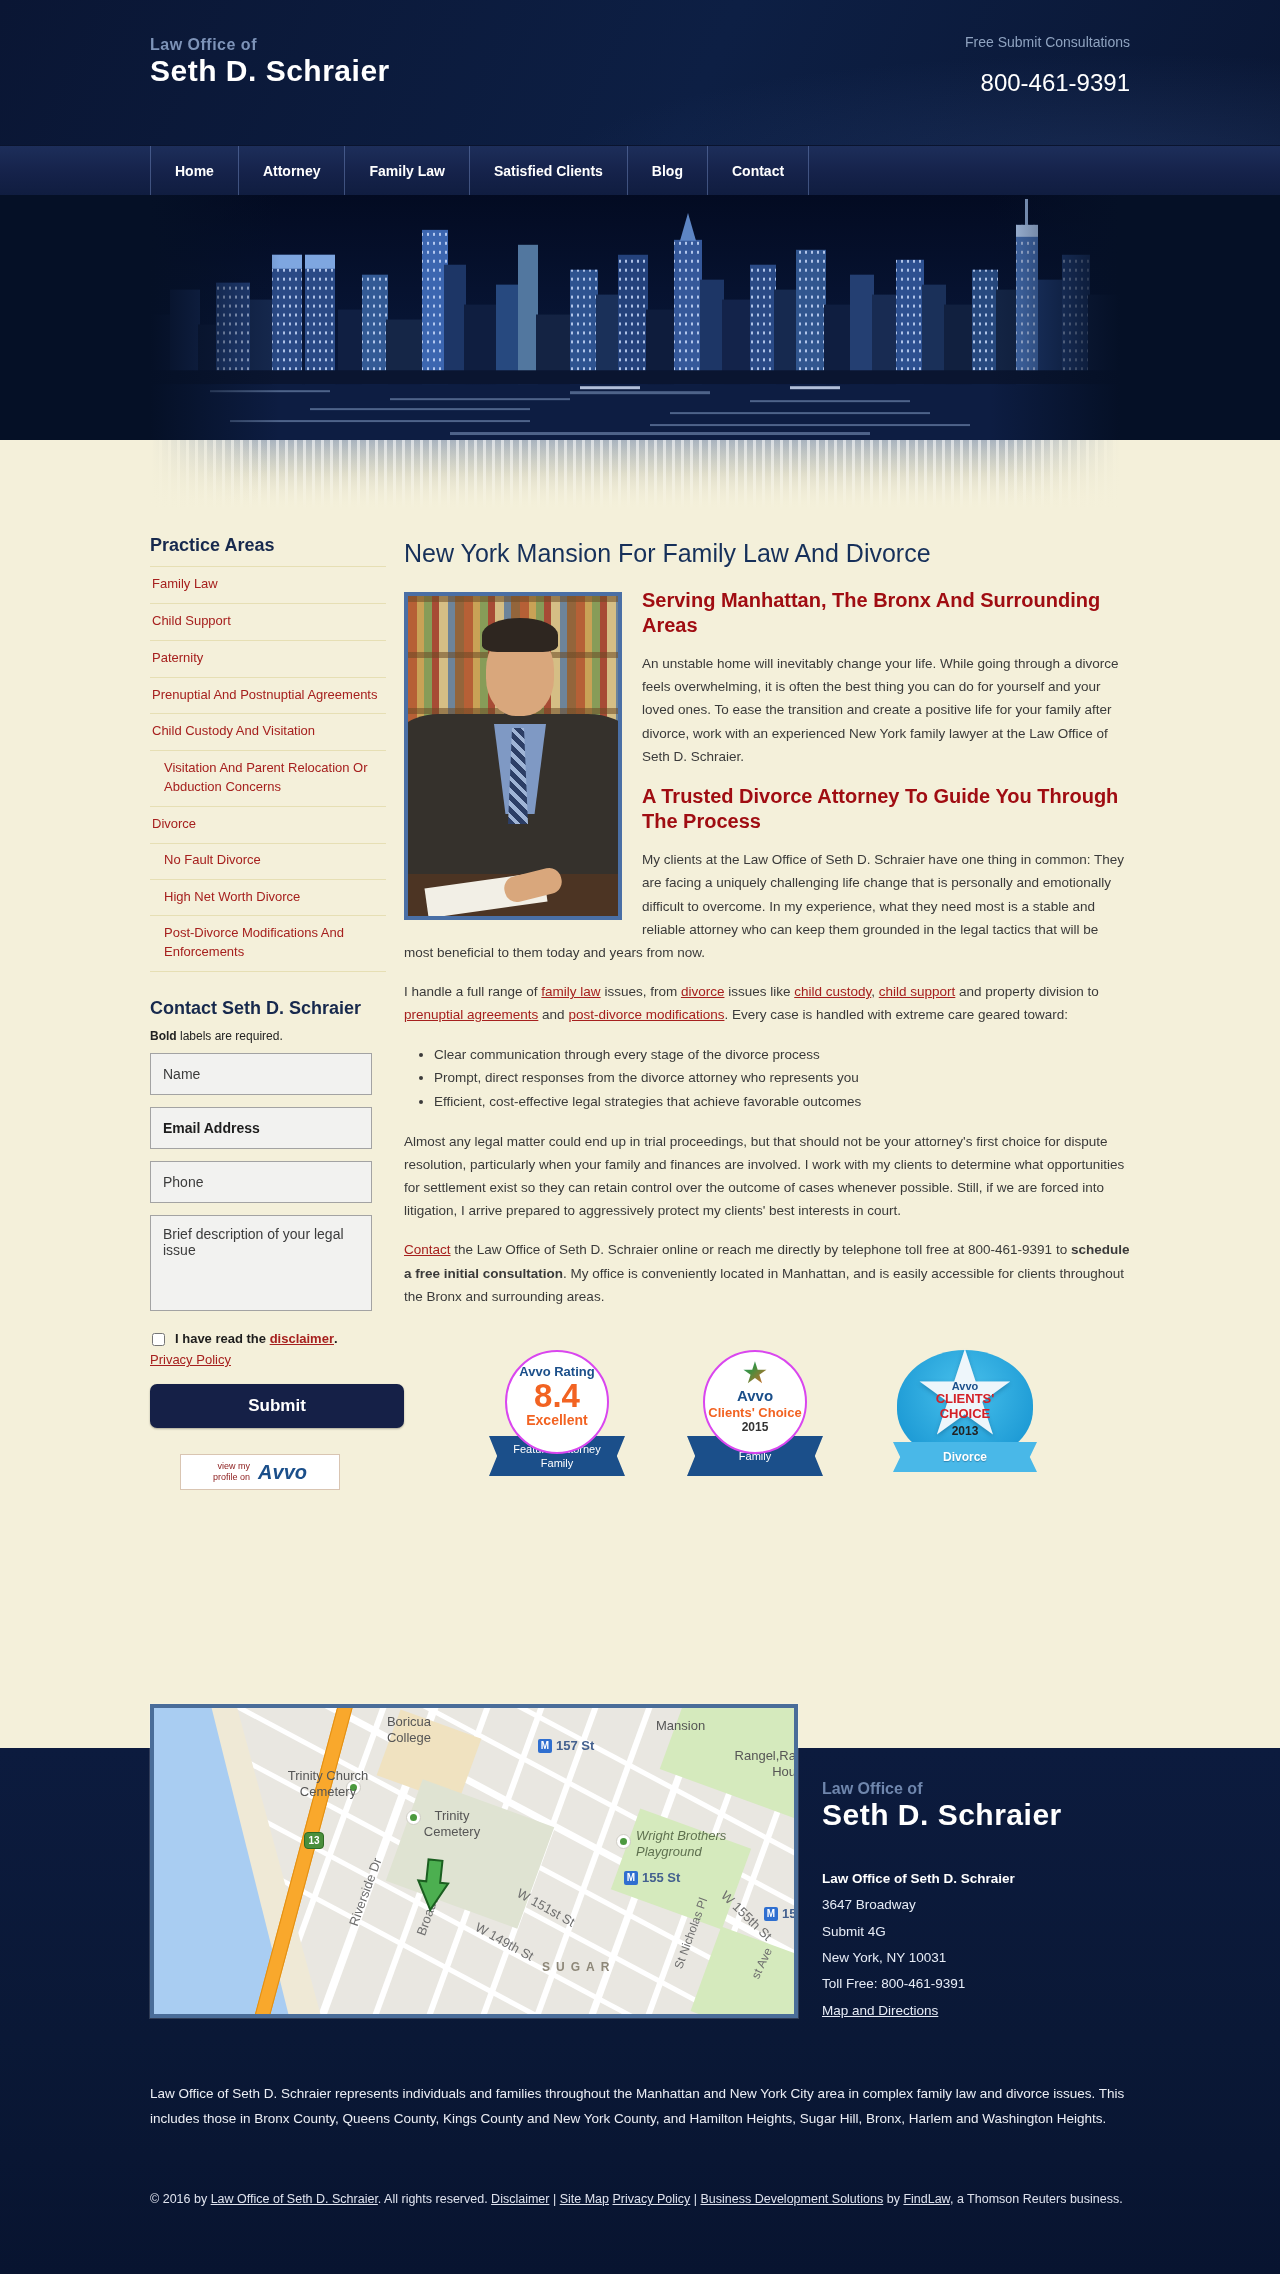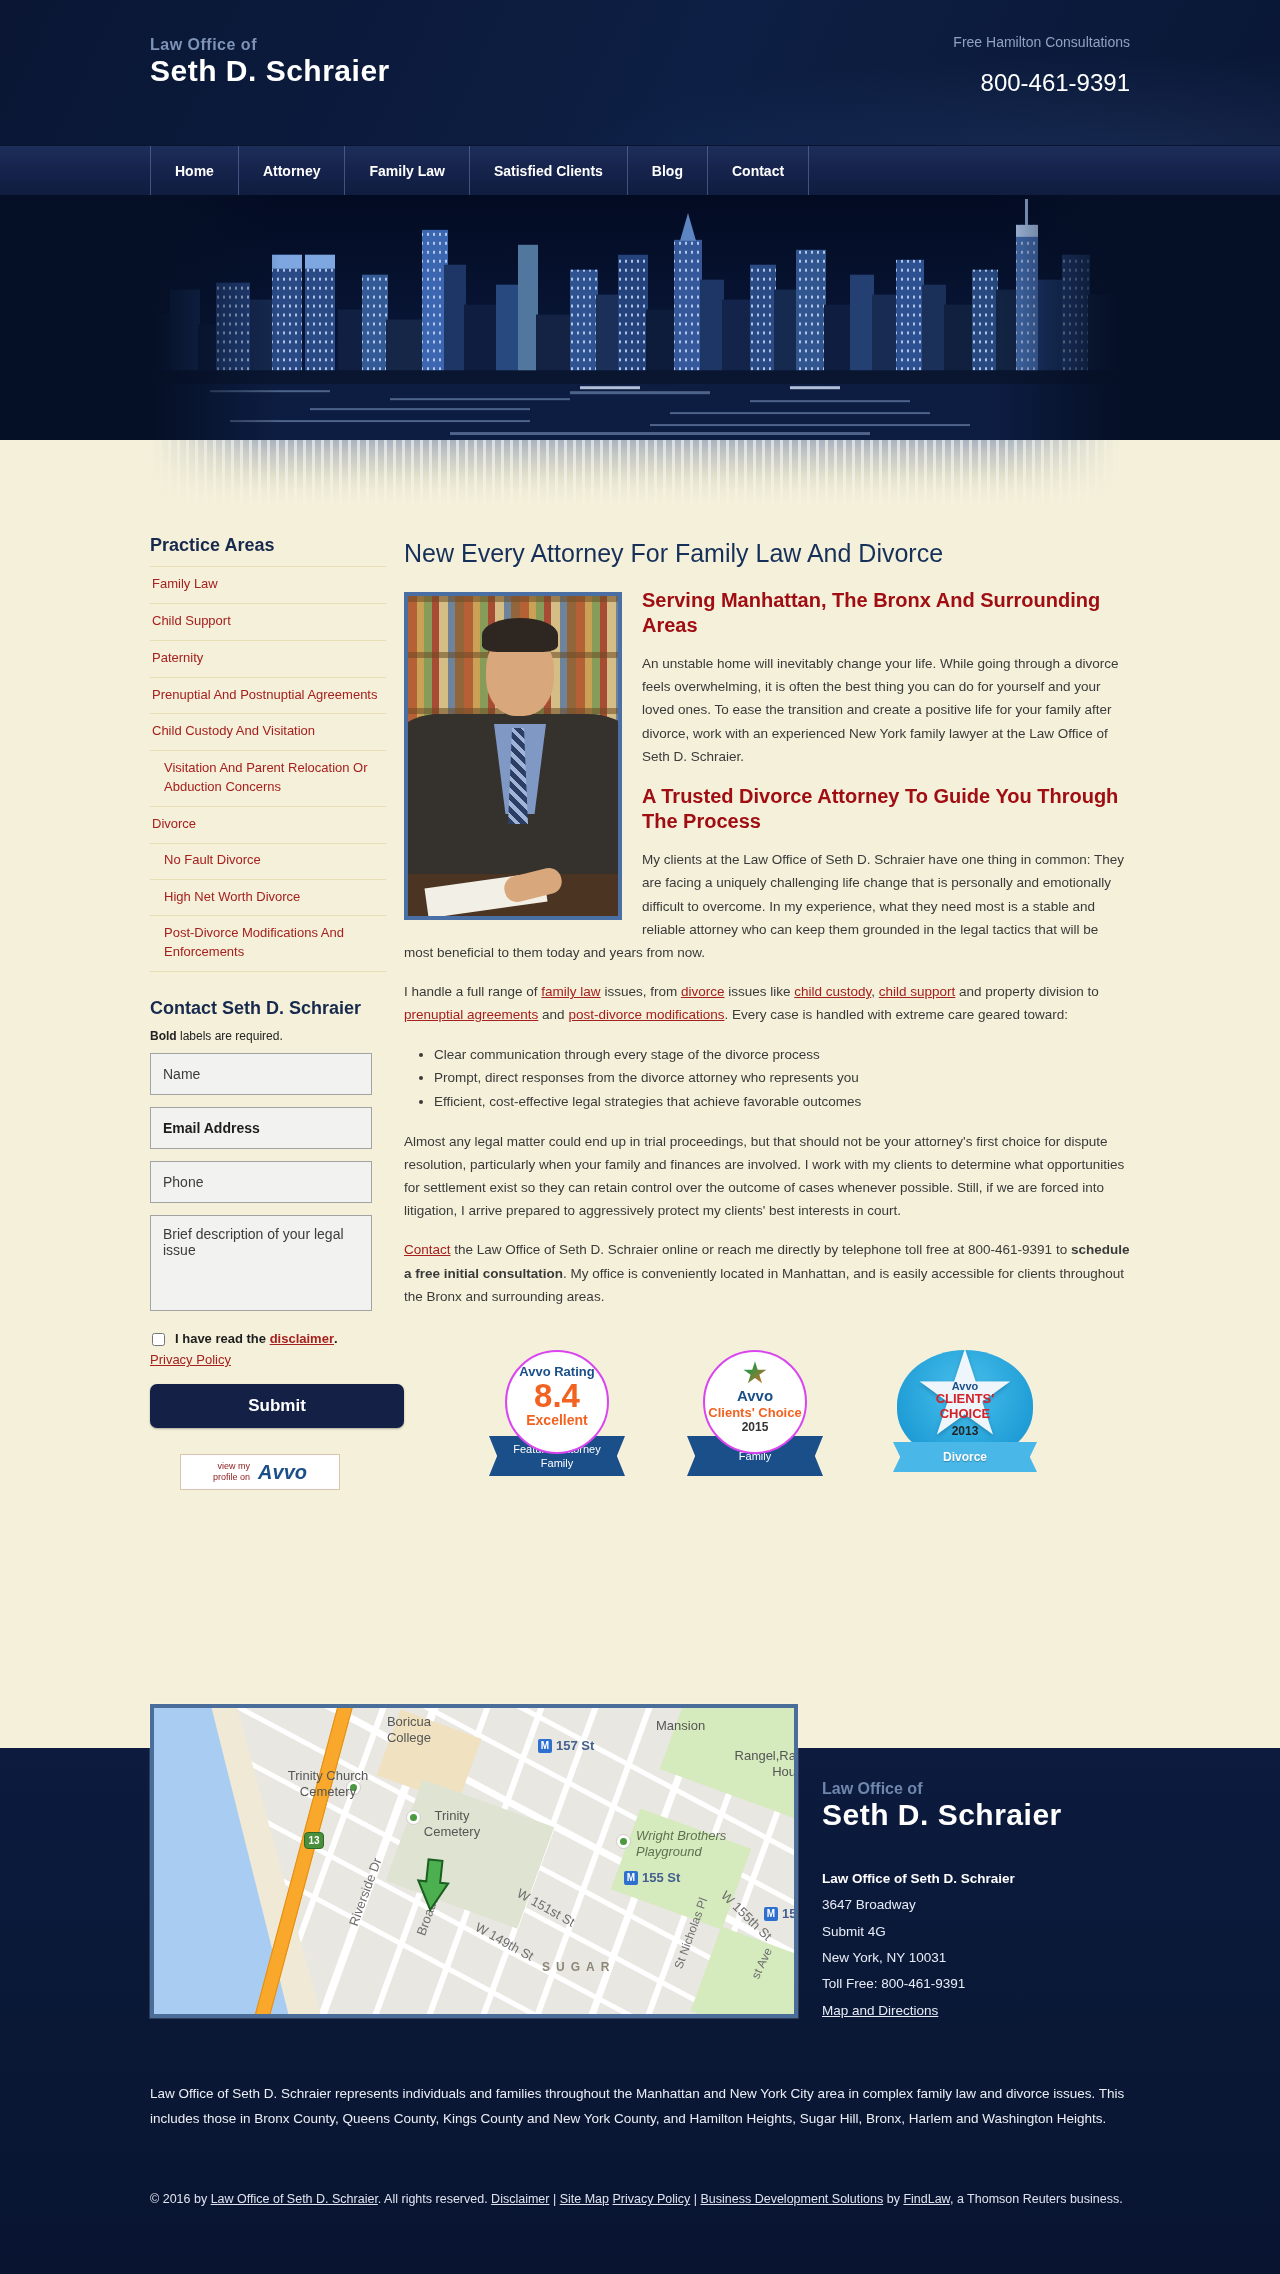--- a/index.html
+++ b/index.html
@@ -172,21 +172,21 @@
 </style>
 </head>
 <body>
 
 <div class="site-header">
   <div class="logo">
     <div class="l1">Law Office of</div>
     <div class="l2">Seth D. Schraier</div>
   </div>
   <div class="header-right">
-    <div class="c1">Free Hamilton Consultations</div>
+    <div class="c1">Free Submit Consultations</div>
     <div class="c2">800-461-9391</div>
   </div>
 </div>
 
 <div class="nav">
   <ul>
 
   <li>
         <a>Home</a>
       </li>
@@ -356,21 +356,21 @@
       <a class="rl privacy">Privacy Policy</a>
       <button class="submit" type="button">Submit</button>
     </form>
     <div class="avvo-widget">
       <span class="small"><span>view my</span><br><span>profile on</span></span>
       <span class="brand">Avvo</span>
     </div>
   </div>
 
   <div class="article">
-    <h1 class="page-title">New Every Attorney For Family Law And Divorce</h1>
+    <h1 class="page-title">New York Mansion For Family Law And Divorce</h1>
 
     <div class="portrait">
       <div class="shelf"></div>
       <div class="person">
         <div class="suit"></div>
           <div class="shirt"></div>
           <div class="tie"></div>
         <div class="head"></div>
           <div class="hair"></div>
         <div class="desk"></div>

